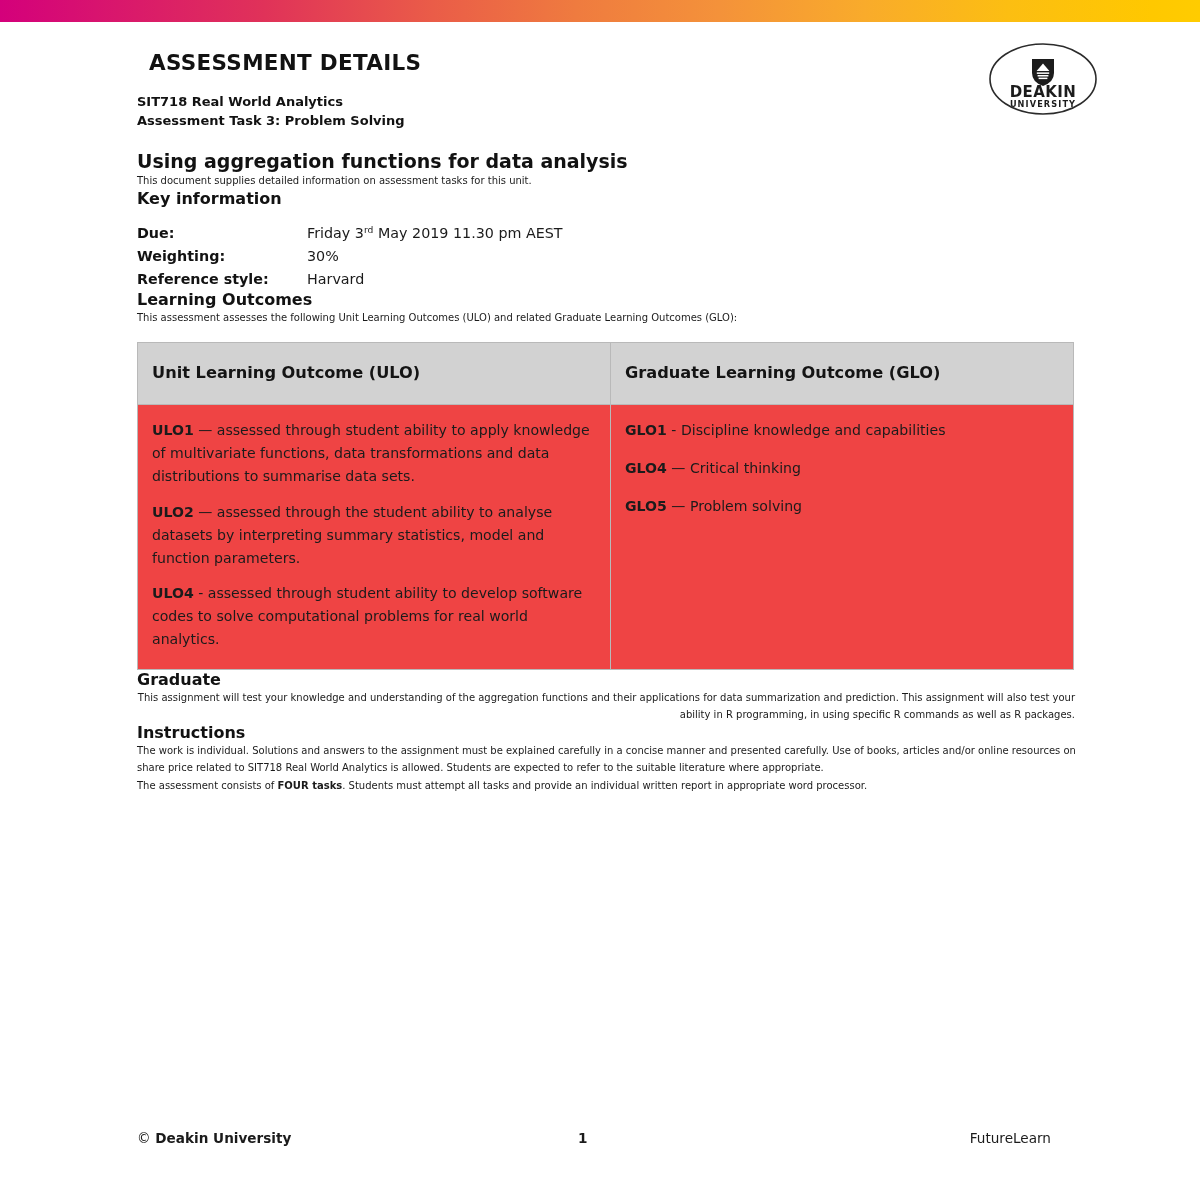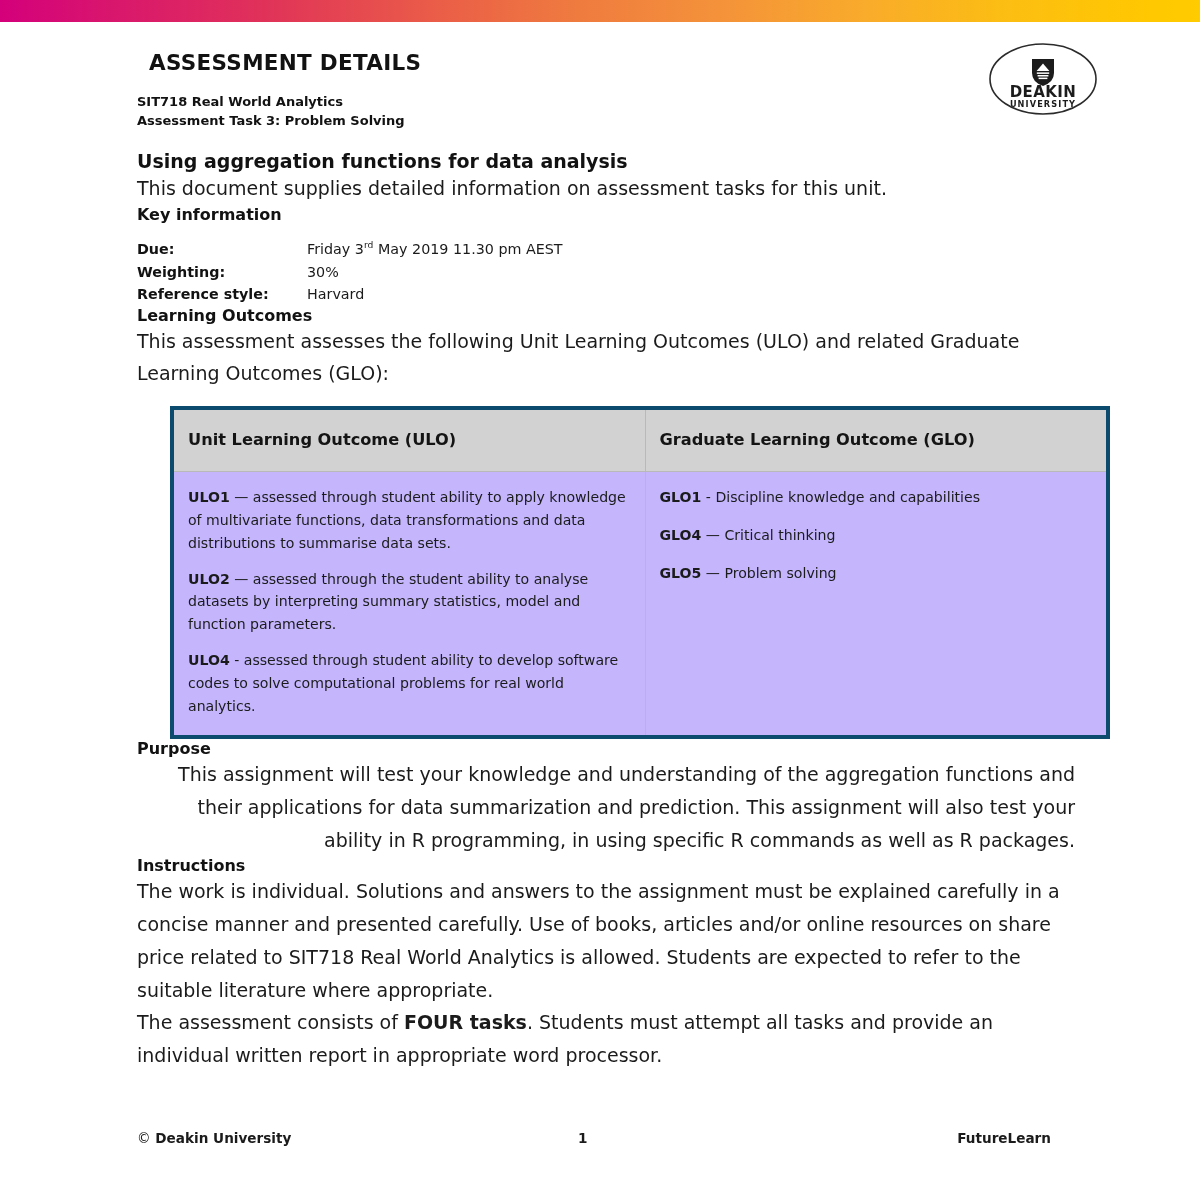--- a/index.html
+++ b/index.html
@@ -84,21 +84,21 @@
     color: #121212;
   }
   .sec-aggregation { margin-top: 20px; font-size:19px; font-weight:bold; color:#121212;}
   .sec-keyinfo  { margin-top: 24px; }
   .sec-lo       { margin-top: 24px; }
   .sec-purpose  { margin-top: 14px; }
   .sec-instr    { margin-top: 24px; }
 
   
   p.body-text {
-    font-size: 19px;
+    font-size: 10px;
     line-height: 1.72;
     margin: 0;
     color: #1b1b1b;
   }
   .p-intro  { margin-top: 16px; }
   .p-lo     { margin-top: 14px; width: 925px; }
   .p-purpose{ margin-top: 14px; width: 938px; text-align: right; }
   .p-instr1 { margin-top: 14px; width: 950px; }
   .p-instr2 { margin-top: 14px; width: 950px; }
   .p-instr3 { margin-top: 14px; width: 950px; }
@@ -119,39 +119,38 @@
     color: #121212;
     flex: 0 0 170px;
   }
   .ki-value { color: #1b1b1b; }
 
   
   .lo-table {
     margin-top: 16px;
     width: 936px;
     border-collapse: collapse;
-    border: 4px solid #0c4a6e;
+    border: 1px solid #0c4a6e;
     table-layout: fixed;
-    margin-left: 33px;
   }
   .lo-table th {
     background: #d2d2d2;
     border: 1px solid #b9b9b9;
     text-align: left;
     font-size: 16.2px;
     font-weight: bold;
     color: #141414;
     padding: 20px 14px 22px 14px;
     vertical-align: middle;
   }
   .lo-table td {
     border: 1px solid #b9b9b9;
     vertical-align: top;
     padding: 14px 16px 18px 14px;
-    background: #c4b5fd;
+    background: #ef4444;
   }
   .lo-table col.c1 { width: 473px; }
   .lo-table col.c2 { width: 463px; }
 
   .lo-item {
     font-size: 14.1px;
     line-height: 1.62;
     margin: 0 0 13px 0;
     color: #1b1b1b;
   }
@@ -170,21 +169,21 @@
   .footer .f-left {
     position: absolute; left: 0; top: 0;
     font-weight: bold;
   }
   .footer .f-center {
     position: absolute; left: 441px; top: 0;
     font-weight: bold;
   }
   .footer .f-right {
     position: absolute; right: 22px; top: 0;
-    font-weight: bold;
+    font-weight: normal;
     text-align: right;
   }
   .copy-glyph { font-weight: normal; }
 </style>
 </head>
 <body>
 
 <div class="banner"></div>
 
 <div class="page">
@@ -256,21 +255,21 @@
           </td>
           <td class="glo-cell">
             <p class="lo-item"><b>GLO1</b><span> - Discipline knowledge and capabilities</span></p>
             <p class="lo-item"><b>GLO4</b><span> — Critical thinking</span></p>
             <p class="lo-item"><b>GLO5</b><span> — Problem solving</span></p>
           </td>
         </tr>
       </tbody>
     </table>
 
-    <h2 class="section sec-purpose">Purpose</h2>
+    <h2 class="section sec-purpose">Graduate</h2>
     <p class="body-text p-purpose">This assignment will test your knowledge and understanding of the aggregation functions and their applications for data summarization and prediction. This assignment will also test your ability in R programming, in using specific R commands as well as R packages.</p>
 
     <h2 class="section sec-instr">Instructions</h2>
 
     <p class="body-text p-instr1">The work is individual. Solutions and answers to the assignment must be explained carefully in a concise manner and presented carefully. Use of books, articles and/or online resources on share price related to SIT718 Real World Analytics is allowed. Students are expected to refer to the suitable literature where appropriate.</p>
 
     <p class="body-text p-instr2"><span>The assessment consists of </span><b>FOUR tasks</b><span>. Students must attempt all tasks and provide an individual written report in appropriate word processor.</span></p>
 
 
   </div>

